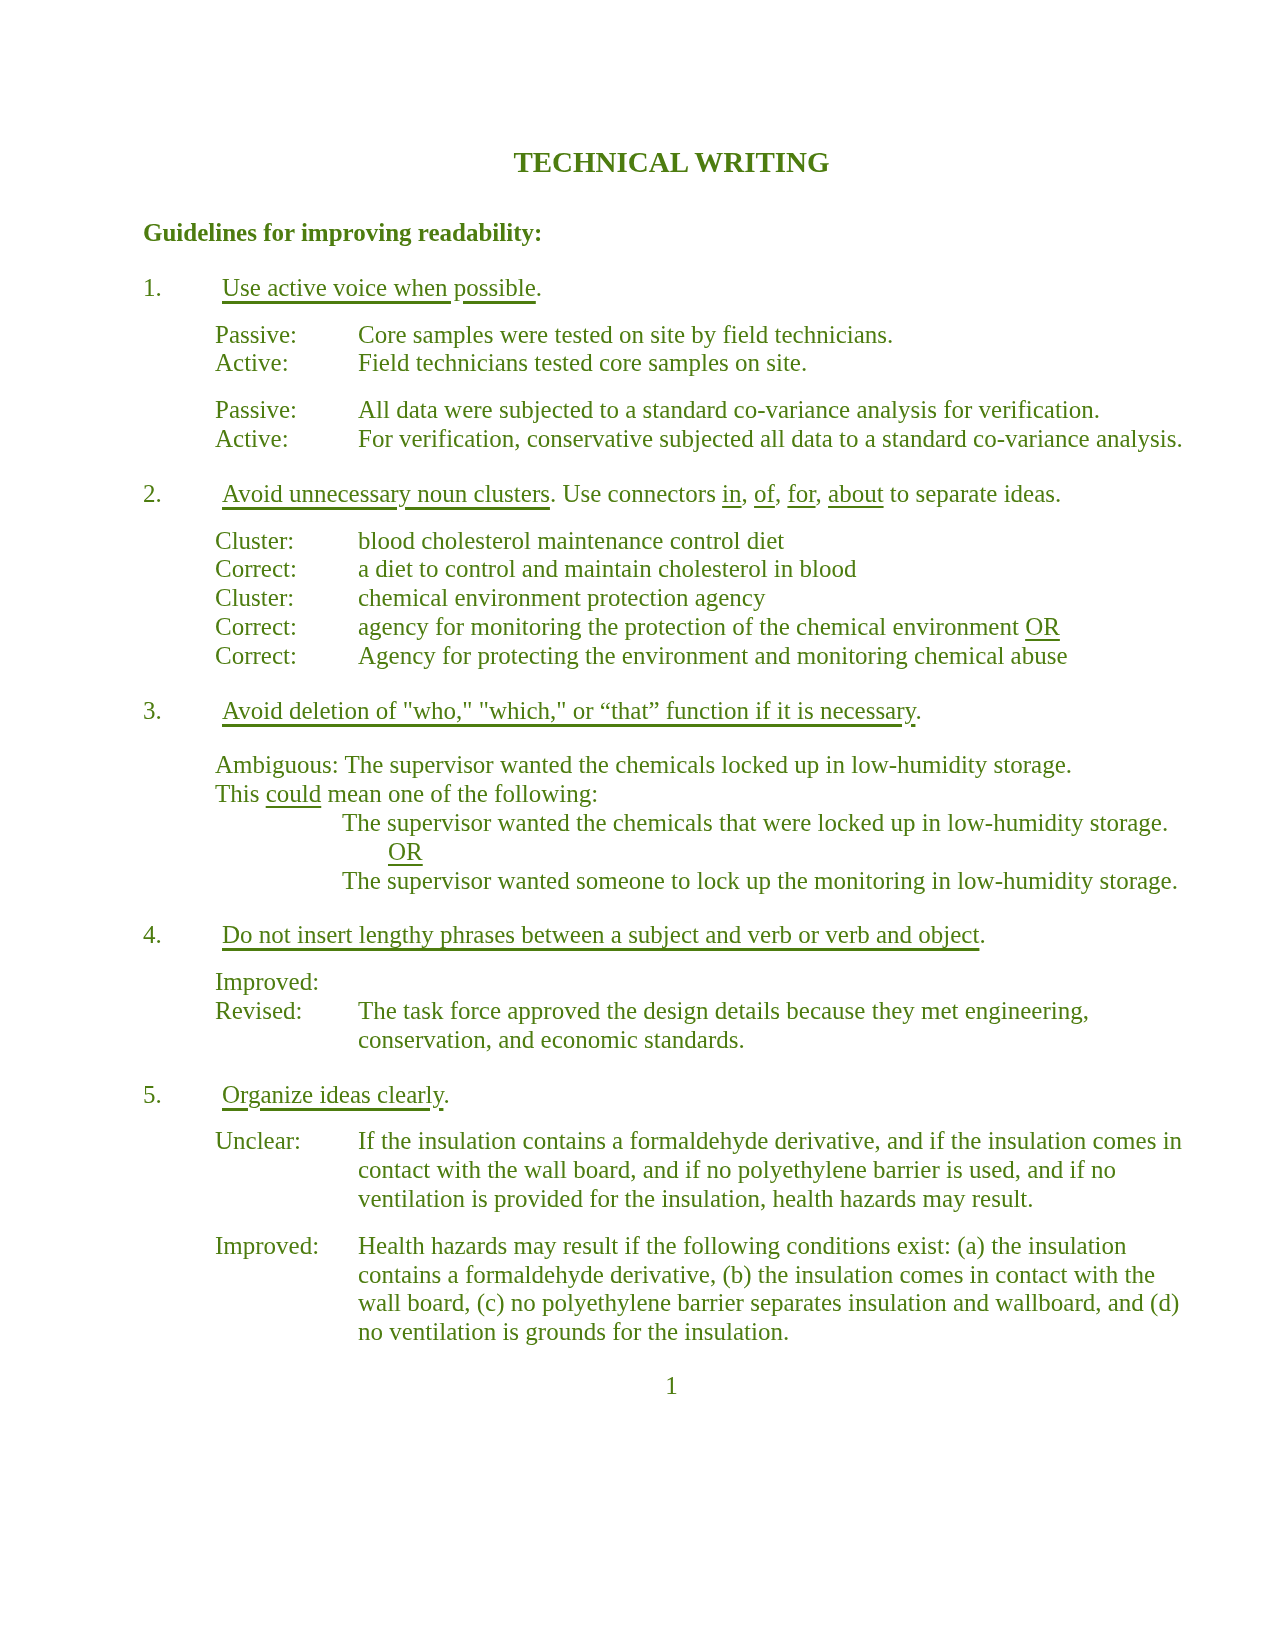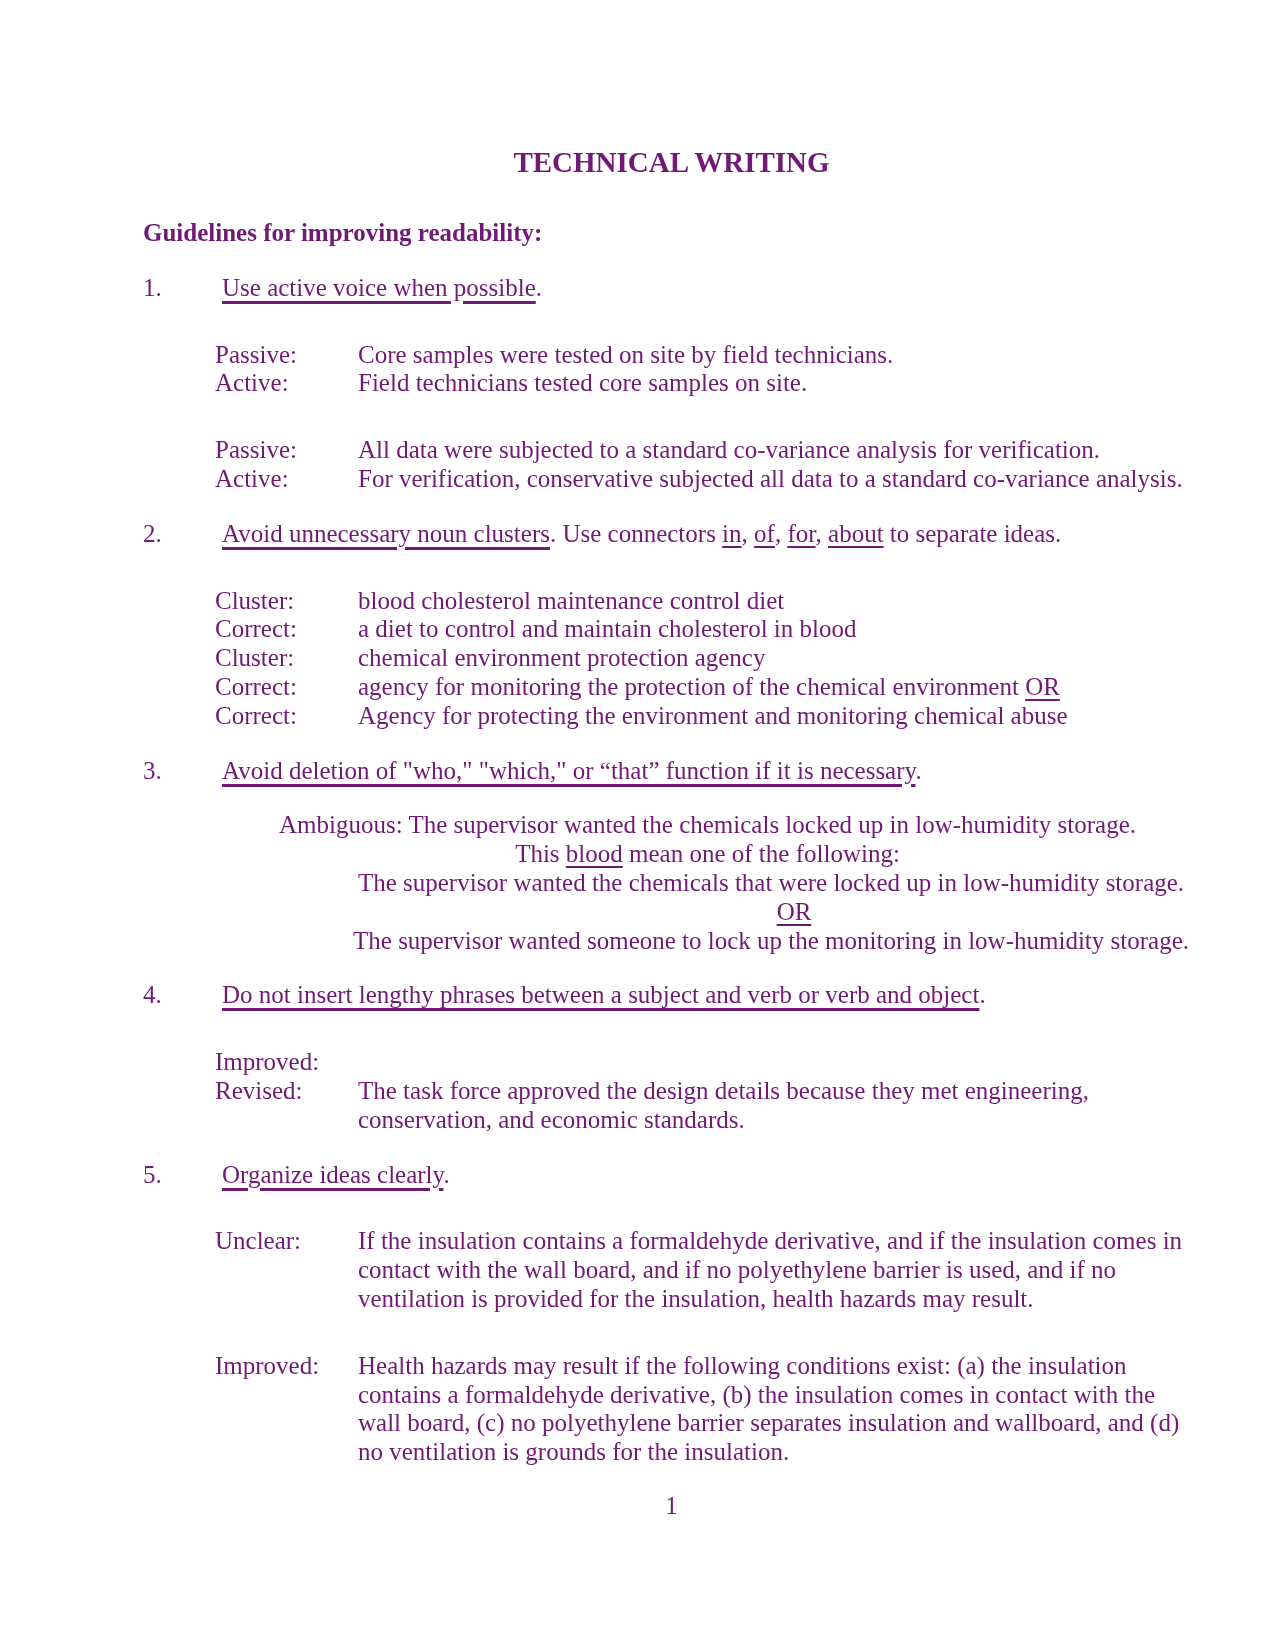--- a/index.html
+++ b/index.html
@@ -1,41 +1,41 @@
 <!DOCTYPE html>
 <html><head>
 <meta charset="utf-8">
 <style>
   html,body { margin:0; padding:0; background:#e8e8e8; }
   .page {
     position:relative;
     width:1275px; height:1650px;
     margin:0 auto;
     background:#ffffff;
-    color:#701a75;
+    color:#4d7c0f;
     font-family:"Liberation Serif", serif;
     font-size:25px;
     line-height:28.8px;
     overflow:hidden;
   }
   .content { padding:143px 75px 0 143px; }
   .title-block { text-align:center; font-weight:bold; font-size:29px; line-height:39px; }
   .intro-heading { font-weight:bold; margin-top:37px; }
   .heading-row { display:flex; margin-top:26px; }
   .num { width:72px; flex:none; }
   .g-heading { flex:1;margin-left:7px; }
   .u { text-decoration:underline; text-decoration-thickness:2.5px; text-underline-offset:5px; }
   .uu { text-decoration:underline; text-decoration-thickness:2px; text-underline-offset:4px; }
-  .ex-group { margin-top:38px; margin-left:72px; }
+  .ex-group { margin-top:18px; margin-left:72px; }
   .ex-row { display:flex; }
   .label { width:143px; flex:none; }
   .etext { flex:1; }
   .nowrap { white-space:nowrap; }
   .eline { display:block; }
-  .body3 { margin-top:26px; margin-left:72px;text-align:center; }
+  .body3 { margin-top:26px; margin-left:72px; }
   .indent1 { margin-left:127px; }
   .indent2 { margin-left:173px; }
   .page-num { text-align:center; margin-top:25px; }
 </style>
 </head>
 <body>
 
 <div class="page">
   <div class="content">
 
@@ -96,21 +96,21 @@
         <span class="etext nowrap"><span>Agency for protecting the environment and monitoring chemical abuse</span><span class="uu"></span></span>
       </div>
     </div>
 
     <div class="heading-row">
       <span class="num">3.</span>
       <span class="g-heading nowrap"><span class="u">Avoid deletion of "who," "which," or “that” function if it is necessary</span><span>.</span></span>
     </div>
     <div class="body3">
       <div class="nowrap">Ambiguous: The supervisor wanted the chemicals locked up in low-humidity storage.</div>
-      <div class="nowrap"><span>This </span><span class="uu">blood</span><span> mean one of the following:</span></div>
+      <div class="nowrap"><span>This </span><span class="uu">could</span><span> mean one of the following:</span></div>
       <div class="indent1 nowrap">The supervisor wanted the chemicals that were locked up in low-humidity storage.</div>
       <div class="indent2 nowrap"><span class="uu">OR</span></div>
       <div class="indent1 nowrap">The supervisor wanted someone to lock up the monitoring in low-humidity storage.</div>
     </div>
 
     <div class="heading-row">
       <span class="num">4.</span>
       <span class="g-heading nowrap"><span class="u">Do not insert lengthy phrases between a subject and verb or verb and object</span><span>.</span></span>
     </div>
     <div class="ex-group">

